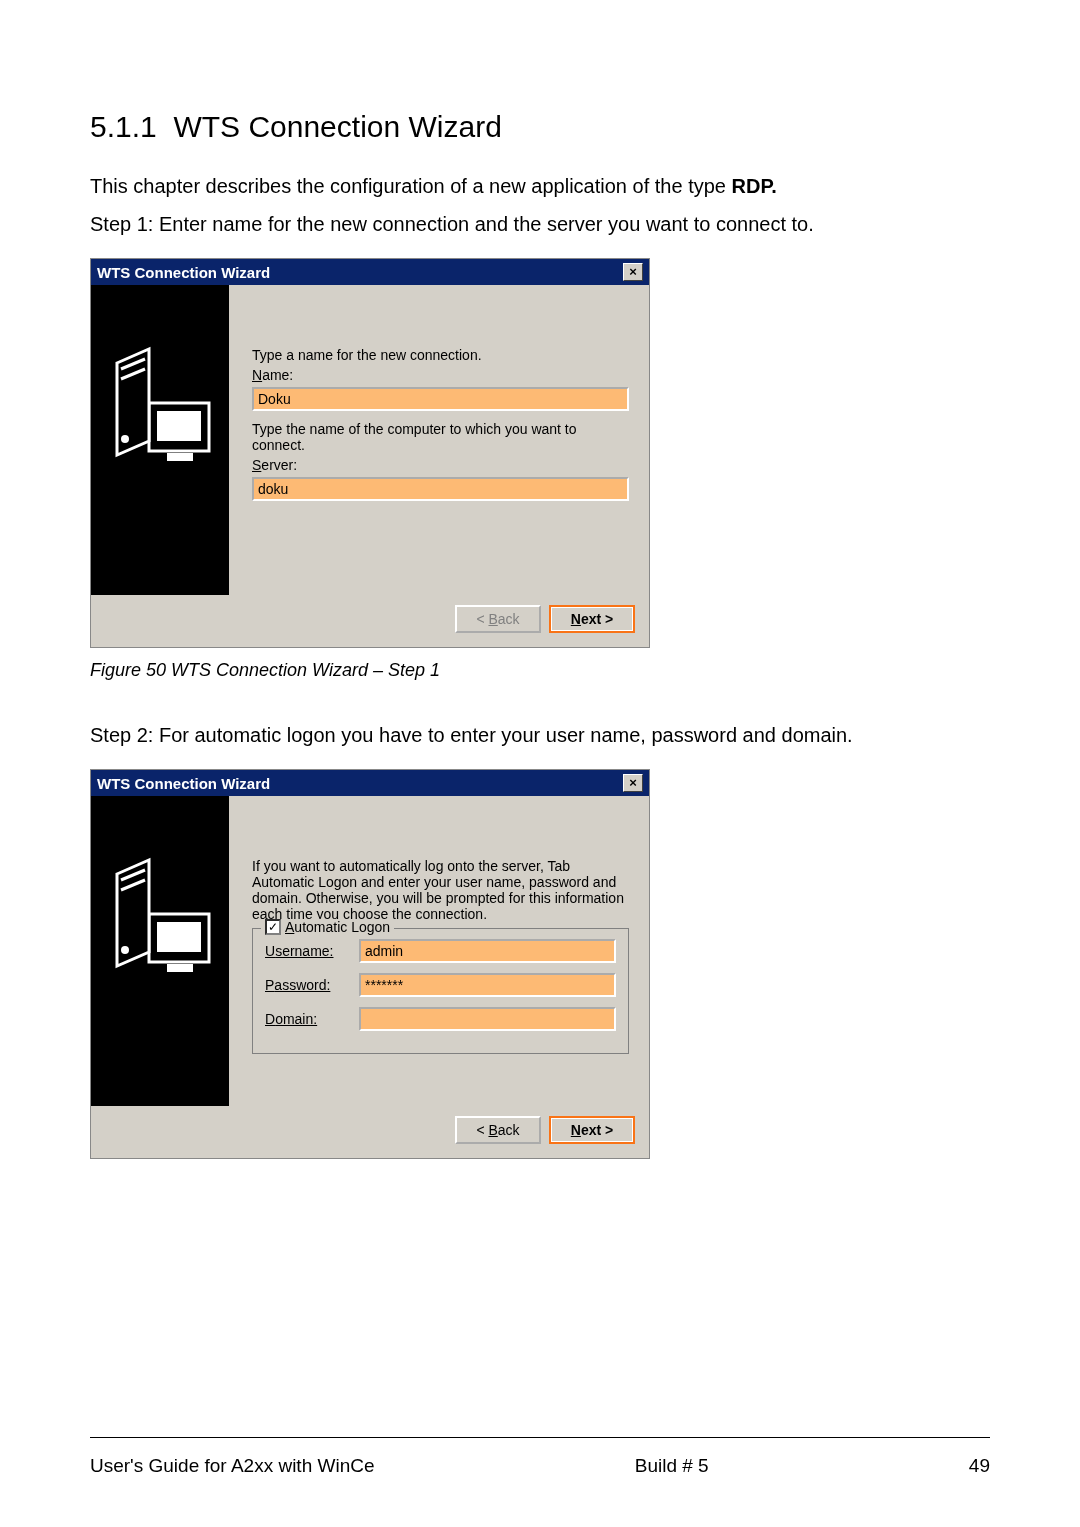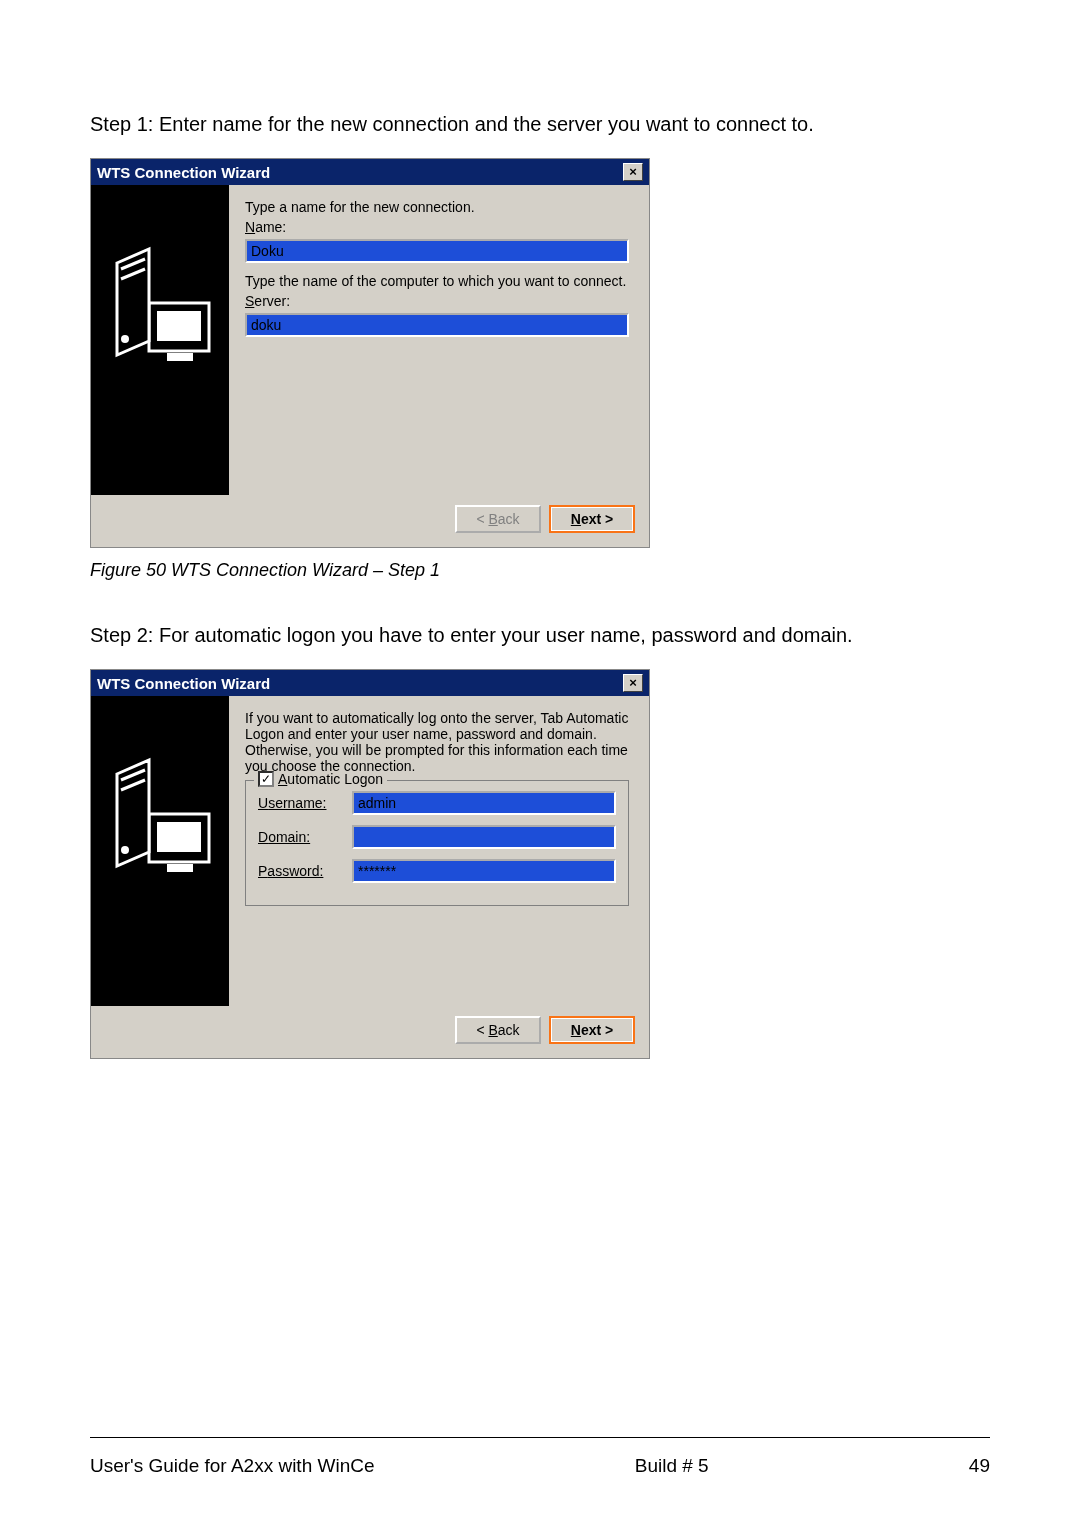--- a/index.html
+++ b/index.html
@@ -70,31 +70,32 @@
   .wizard-side {
     width: 138px;
     background: #000;
     display: flex;
     align-items: flex-start;
     justify-content: center;
     padding-top: 60px;
   }
   .wizard-content {
     flex: 1;
-    padding: 14px 20px 10px 16px;
+    padding: 14px 20px 10px 23px;
     color: #000;
+    margin-top: 48px;
   }
   .wizard-content p { margin: 0 0 4px 0; }
   .w-label { margin-bottom: 2px; }
   .underline-first::first-letter { text-decoration: underline; }
   .w-input {
     width: 100%;
     height: 24px;
     border: 2px inset #fff;
-    background: #1d4ed8;
+    background: #fdba74;
     font-family: Tahoma, Arial, sans-serif;
     font-size: 14px;
     padding: 2px 4px;
     margin-bottom: 10px;
   }
   .wizard-buttons {
     display: flex;
     justify-content: flex-end;
     gap: 8px;
     padding: 10px 14px 14px 14px;
@@ -165,21 +166,27 @@
     font-size: 19px;
   }
   .wizard1-side { min-height: 310px; }
   .wizard2-side { min-height: 310px; }
 </style>
 </head>
 <body>
 
 <div class="page">
 
-
+  <h2 class="section-title">
+    <span>5.1.1</span>&nbsp;&nbsp;<span>WTS Connection Wizard</span>
+  </h2>
+
+  <p class="body-text">
+    <span>This chapter describes the configuration of a new application of the type </span><span class="bold">RDP.</span>
+  </p>
   <p class="body-text">Step 1: Enter name for the new connection and the server you want to connect to.</p>
 
   <div class="wizard">
     <div class="wizard-titlebar">
       <span>WTS Connection Wizard</span>
       <span class="wizard-close">×</span>
     </div>
     <div class="wizard-body">
       <div class="wizard-side wizard1-side">
         <span class="icon-art">
@@ -241,26 +248,26 @@
         <div class="auto-logon">
           <div class="auto-logon-legend">
             <span class="checkbox-box">✓</span>
             <span><span class="underline-letter">A</span><span>utomatic Logon</span></span>
           </div>
           <div class="form-row">
             <label><span class="underline-letter">U</span><span>sername:</span></label>
             <input class="w-input" type="text" value="admin" style="">
           </div>
           <div class="form-row">
+            <label><span class="underline-letter">P</span><span>assword:</span></label>
+            <input class="w-input" type="text" value="*******" style="">
+          </div>
+          <div class="form-row">
             <label><span class="underline-letter">D</span><span>omain:</span></label>
             <input class="w-input" type="text" value="" style="">
-          </div>
-          <div class="form-row">
-            <label><span class="underline-letter">P</span><span>assword:</span></label>
-            <input class="w-input" type="text" value="*******" style="">
           </div>
         </div>
       </div>
     </div>
     <div class="wizard-buttons">
       <button class="win-btn">
         <span>&lt; </span><span class="underline-letter">B</span><span>ack</span>
       </button>
       <button class="win-btn default">
         <span class="underline-letter">N</span><span>ext &gt;</span>

